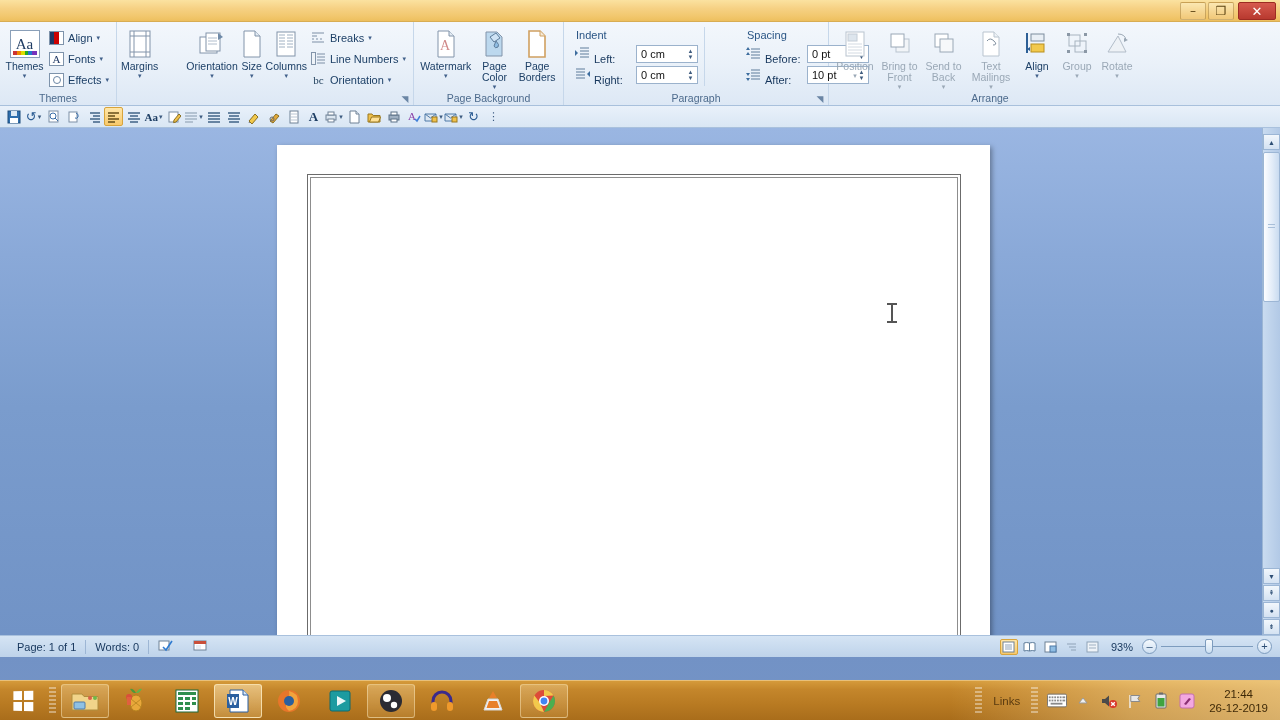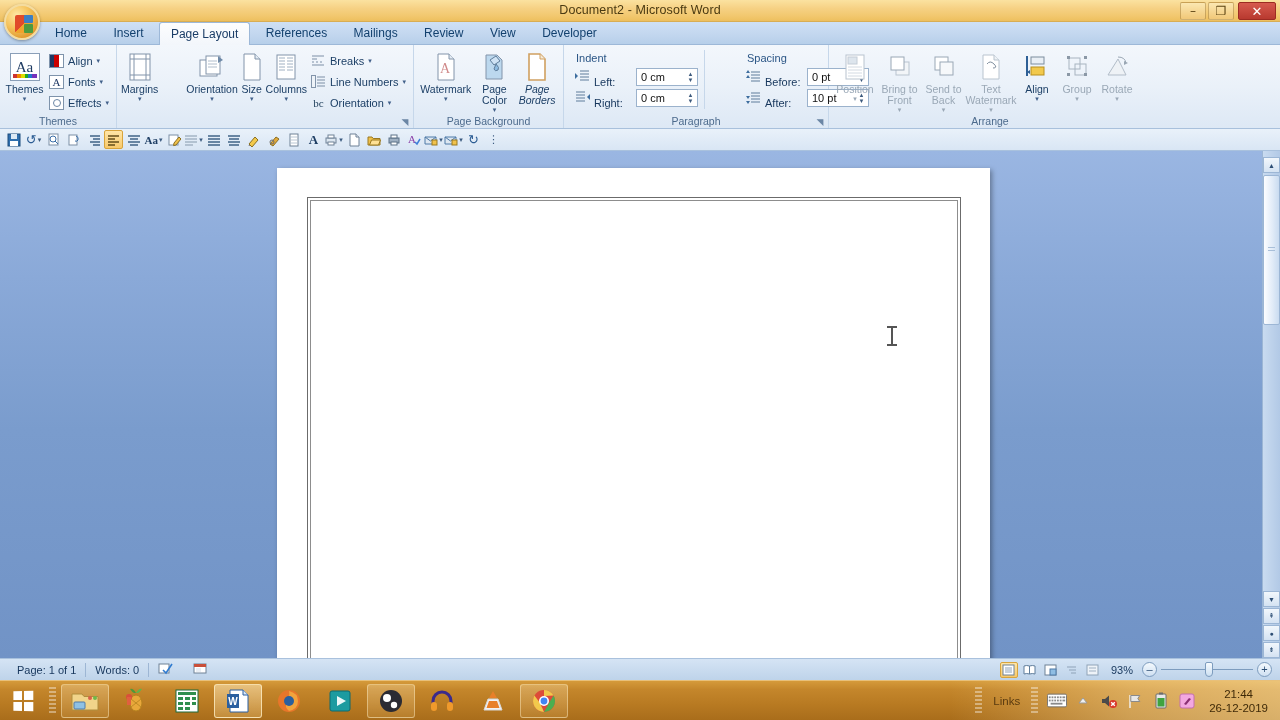--- a/index.html
+++ b/index.html
@@ -348,45 +348,31 @@
 </head>
 <body>
 
 <div id="desktop">
   <div id="desktop-arc"></div>
 </div>
 
 <div id="word-window">
 
   <div id="titlebar">
-    <div id="title-text">Document2 - Microsoft Word</div>
     <div class="win-btn" id="btn-min">
       <div class="win-glyph">–</div>
     </div>
     <div class="win-btn" id="btn-max">
       <div class="win-glyph">❐</div>
     </div>
     <div class="win-btn" id="btn-close">
       <div class="win-glyph">✕</div>
     </div>
   </div>
 
-  <div id="tabstrip">
-    <div id="office-orb">
-      <div id="orb-inner"></div>
-    </div>
-    <div class="tab">Home</div>
-    <div class="tab">Insert</div>
-    <div class="tab active">Page Layout</div>
-    <div class="tab">References</div>
-    <div class="tab">Mailings</div>
-    <div class="tab">Review</div>
-    <div class="tab">View</div>
-    <div class="tab">Developer</div>
-  </div>
 
   <div id="ribbon">
 
     <div class="rgroup" style="width:117px;">
       <div class="rbody">
         <div class="bigbtn" style="width:46px;">
           <div class="ico">
             <div class="themes-aa">Aa</div>
           </div>
           <div class="lbl">Themes</div>
@@ -536,21 +522,21 @@
           <div class="ico">
             <svg width="24" height="30" viewBox="0 0 24 30">
                 <path d="M4 3 h11 l5 5 v19 H4z" fill="#bcd8ee" stroke="#8294aa"></path>
                 <path d="M8 8 l6 -4 4 5 -6 4z" fill="#cfe3f5" stroke="#5f7d9b"></path>
                 <path d="M14 12 q4 4 2 6 -3 2 -4 -1z" fill="#8fbde3" stroke="#5f7d9b"></path>
               </svg>
           </div>
           <div class="lbl">Page Color</div>
           <div class="drop">▾</div>
         </div>
-        <div class="bigbtn" style="width:44px;font-style:italic;">
+        <div class="bigbtn" style="width:44px;">
           <div class="ico">
             <svg width="24" height="30" viewBox="0 0 24 30">
                 <path d="M4 2 h11 l5 5 v21 H4z" fill="#fff" stroke="#d0a060" stroke-width="1.6"></path>
                 <path d="M15 2 v5 h5" fill="#f5ead8" stroke="#d0a060"></path>
               </svg>
           </div>
           <div class="lbl">Page Borders</div>
         </div>
       </div>
       <div class="rlabel">Page Background</div>
@@ -696,21 +682,21 @@
           <div class="drop">▾</div>
         </div>
         <div class="bigbtn dim" style="width:52px;">
           <div class="ico">
             <svg width="24" height="28" viewBox="0 0 24 28">
                 <path d="M4 2 h11 l5 5 v19 H4z" fill="#fff" stroke="#b9c4cf"></path>
                 <path d="M15 2 v5 h5" fill="#eef2f6" stroke="#b9c4cf"></path>
                 <path d="M8 11 q3 -4 7 0 t-1 4" fill="none" stroke="#7f8e9e"></path>
               </svg>
           </div>
-          <div class="lbl">Text Watermark</div>
+          <div class="lbl">Text Mailings</div>
           <div class="drop">▾</div>
         </div>
         <div class="bigbtn" style="width:40px;">
           <div class="ico">
             <svg width="26" height="28" viewBox="0 0 26 28">
                 <line x1="3" y1="3" x2="3" y2="23" stroke="#2d5f96" stroke-width="2"></line>
                 <rect x="7" y="4" width="13" height="7" fill="#e9eff5" stroke="#7d8d9e"></rect>
                 <rect x="7" y="14" width="13" height="8" fill="#f2c94c" stroke="#b88f1e"></rect>
                 <path d="M6 17 l-3 2 3 2z" fill="#2d5f96"></path>
               </svg>

